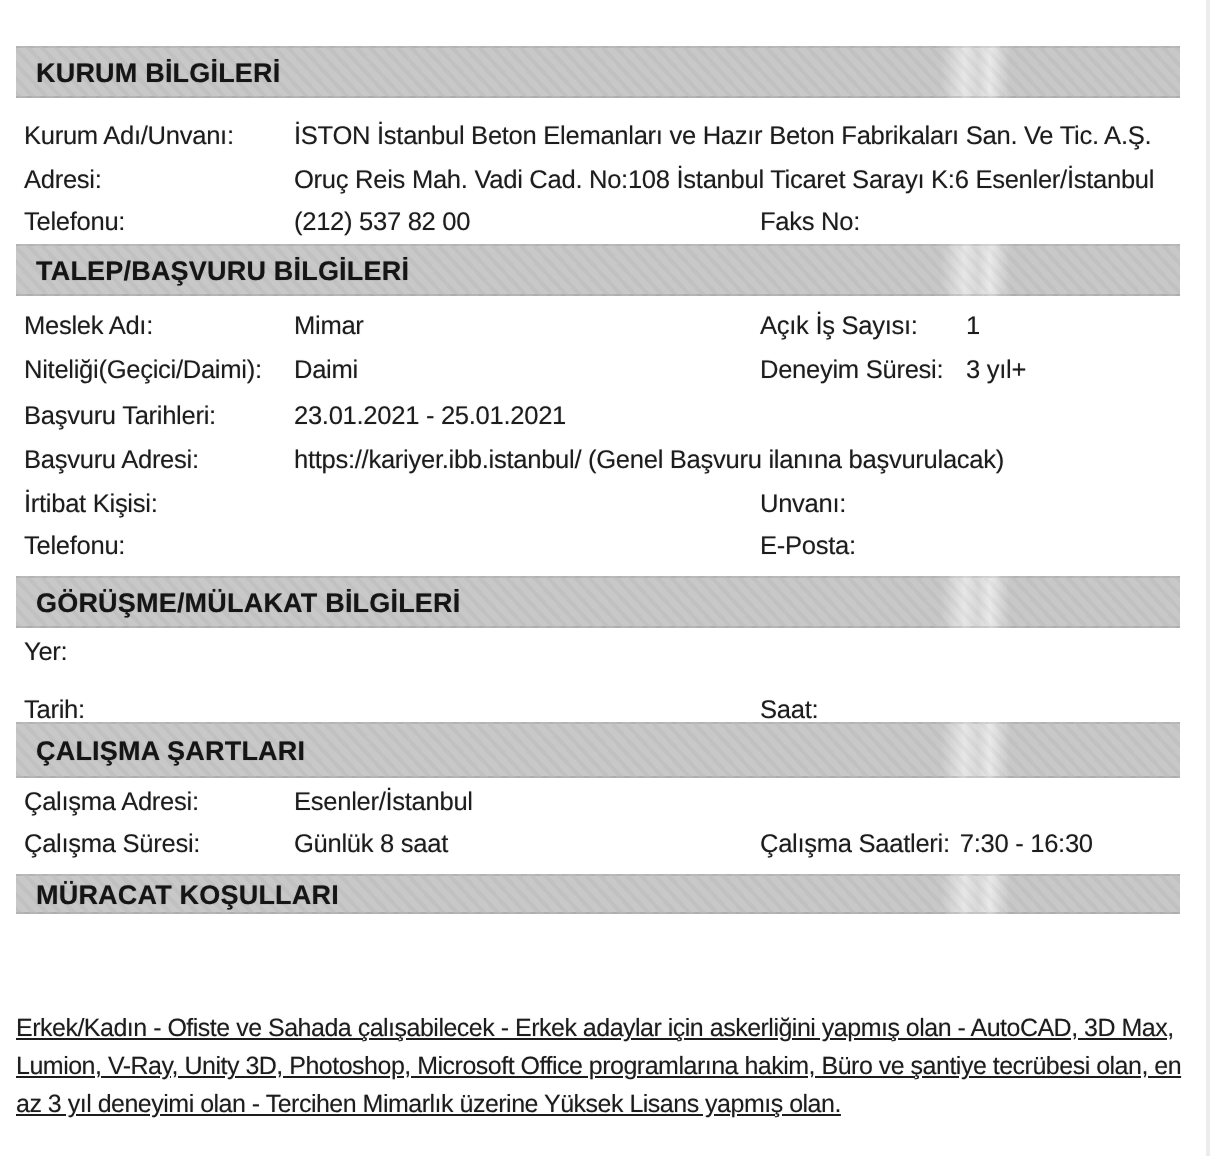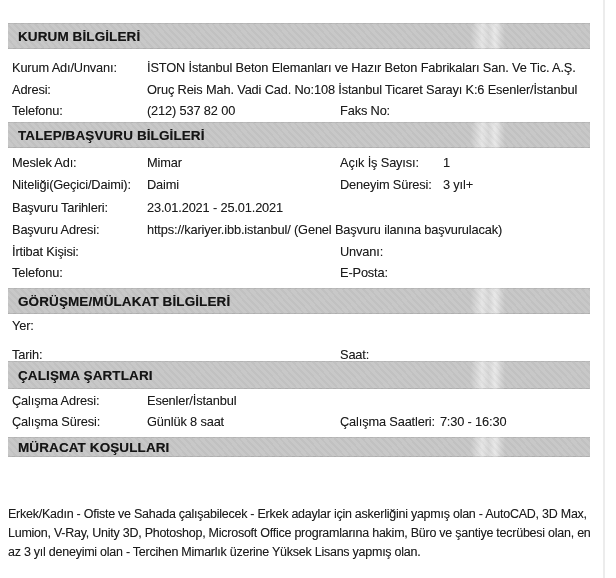--- a/index.html
+++ b/index.html
@@ -28,26 +28,27 @@
     padding-left:10px;
     font-weight:bold;font-size:13.5px;letter-spacing:0.1px;
     color:#151515;
     text-shadow:0 0 0.5px rgba(40,40,40,0.55);
   }
   .row{position:absolute;left:0;width:616px;height:17px;font-size:12.8px;letter-spacing:-0.15px;line-height:16px;
        text-shadow:0 0 0.5px rgba(60,60,60,0.45);}
   .row .lbl{position:absolute;left:12px;white-space:nowrap;}
   .row .val{position:absolute;left:147px;white-space:nowrap;}
   .row .rp{position:absolute;left:340px;display:flex;white-space:nowrap;}
-  .row .rp .lbl2{width:103px;}
+  .row .rp .lbl2{width:103px;margin-left:40px;}
   .row .rp.inline .lbl2{width:auto;margin-right:5px;}
   .para{
     position:absolute;left:8px;top:505px;width:584px;
     font-size:12.5px;letter-spacing:-0.25px;line-height:19px;
     text-shadow:0 0 0.5px rgba(60,60,60,0.45);
+    text-decoration:underline;
   }
   .scan-line{position:absolute;left:603px;top:0;width:2px;height:578px;background:#ececec;}
 </style>
 </head>
 <body>
 
 <div class="page">
 
   <div class="bar" style="top:23px;">
     <span>KURUM BİLGİLERİ</span>

